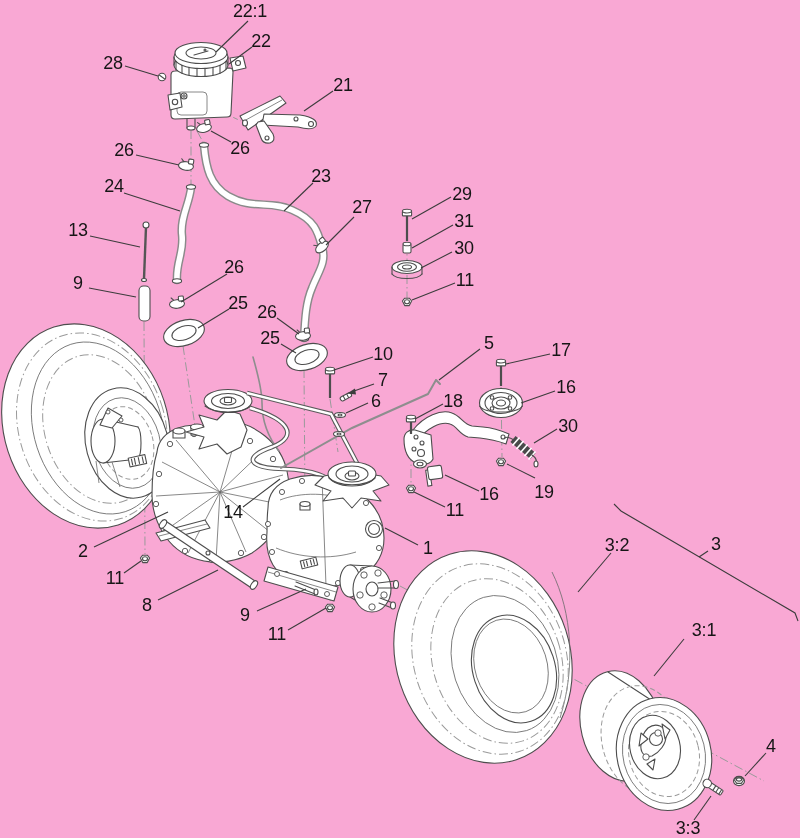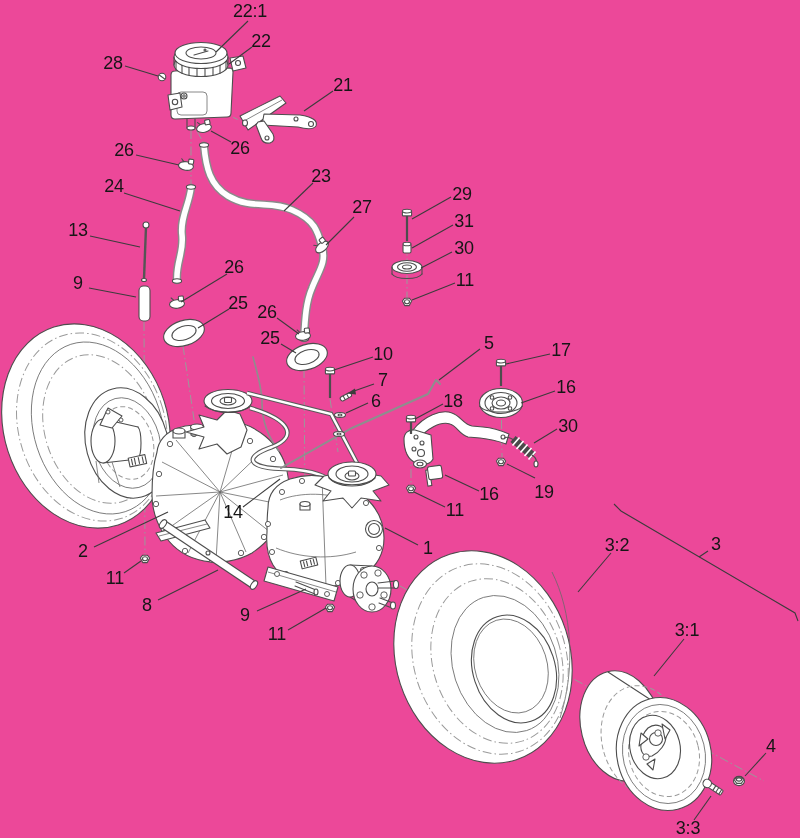--- a/index.html
+++ b/index.html
@@ -1,16 +1,16 @@
 <!DOCTYPE html>
 <html><head>
 <meta charset="utf-8">
 <style>
   html,body{margin:0;padding:0;background:#e8e8e8;}
-  .stage{position:relative;width:800px;height:838px;background:#ec4899;overflow:hidden;
+  .stage{position:relative;width:800px;height:838px;background:#f9a8d4;overflow:hidden;
          font-family:"Liberation Sans",sans-serif;}
   .stage svg{position:absolute;left:0;top:0;}
   .co{position:absolute;transform:translate(-50%,-50%);font:400 18px/1 "Liberation Sans",sans-serif;
       color:#161616;letter-spacing:-0.2px;white-space:nowrap;}
   
   .k   {stroke:#4d4d4d;fill:none;stroke-width:1.1;stroke-linejoin:round;stroke-linecap:round;}
   .kf  {stroke:#4d4d4d;fill:#ffffff;stroke-width:1.1;stroke-linejoin:round;}
   .kt  {stroke:#6a6a6a;fill:none;stroke-width:0.8;}
   .soft{stroke:#8e8e8e;fill:none;stroke-width:1.6;stroke-linecap:round;}
   .cl  {stroke:#9a9a9a;fill:none;stroke-width:1;stroke-dasharray:9 3 1.5 3;}
@@ -490,16 +490,16 @@
   <div class="co" style="left:455px;top:510px">11</div>
   <div class="co" style="left:233px;top:512px">14</div>
   <div class="co" style="left:83px;top:551px">2</div>
   <div class="co" style="left:428px;top:548px">1</div>
   <div class="co" style="left:115px;top:578px">11</div>
   <div class="co" style="left:617px;top:545px">3:2</div>
   <div class="co" style="left:716px;top:544px">3</div>
   <div class="co" style="left:147px;top:605px">8</div>
   <div class="co" style="left:245px;top:615px">9</div>
   <div class="co" style="left:277px;top:634px">11</div>
-  <div class="co" style="left:687px;top:630px">3:1</div>
+  <div class="co" style="left:704px;top:630px">3:1</div>
   <div class="co" style="left:771px;top:746px">4</div>
   <div class="co" style="left:688px;top:828px">3:3</div>
 </div>
 
 </body></html>

